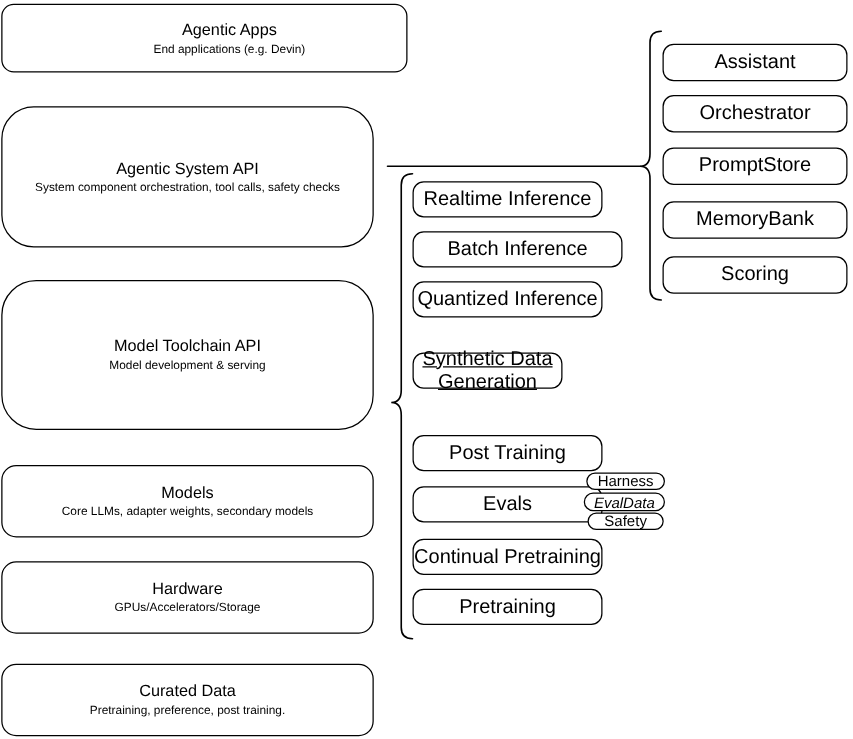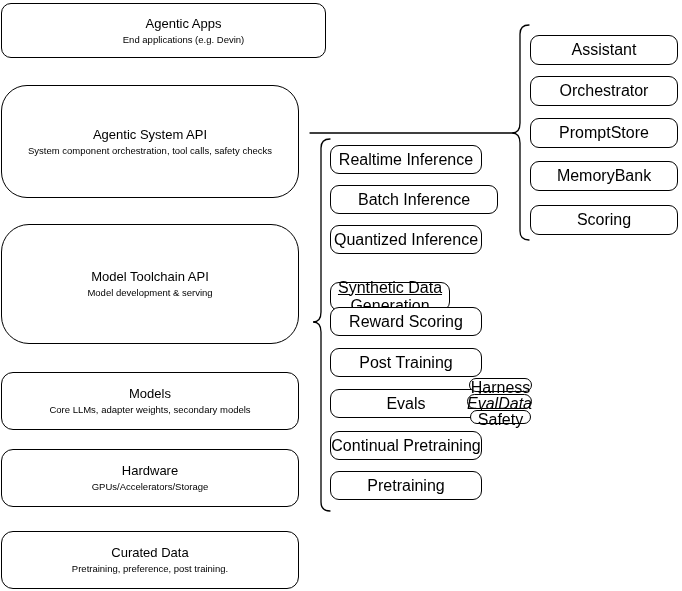--- a/index.html
+++ b/index.html
@@ -47,22 +47,23 @@
     font-size: 16px;
     z-index: 1;
   }
   .pill {
     position: absolute;
     box-sizing: border-box;
     background: #ffffff;
     border: 1.3px solid #000000;
     border-radius: 8px;
     display: flex;
+    align-items: center;
     justify-content: center;
-    font-size: 16px;
+    font-size: 12px;
     z-index: 2;
   }
 </style>
 </head>
 <body>
 
 <div class="canvas">
 
   <svg class="overlay">
 
@@ -108,23 +109,20 @@
   </div>
   <div class="node mid-box" style="left:330px; top:185px; width:168px; height:29px;">
     <span>Batch Inference</span>
   </div>
   <div class="node mid-box" style="left:330px; top:225px; width:152px; height:29px;">
     <span>Quantized Inference</span>
   </div>
   <div class="node mid-box" style="left:330px; top:282px; width:120px; height:29px;text-decoration:underline;">
     <span>Synthetic Data Generation</span>
   </div>
-  <div class="node mid-box" style="left:330px; top:307px; width:152px; height:29px;">
-    <span>Reward Scoring</span>
-  </div>
   <div class="node mid-box" style="left:330px; top:348px; width:152px; height:29px;">
     <span>Post Training</span>
   </div>
   <div class="node mid-box" style="left:330px; top:389px; width:152px; height:29px;">
     <span>Evals</span>
   </div>
   <div class="node mid-box" style="left:330px; top:431px; width:152px; height:29px;">
     <span>Continual Pretraining</span>
   </div>
   <div class="node mid-box" style="left:330px; top:471px; width:152px; height:29px;">

